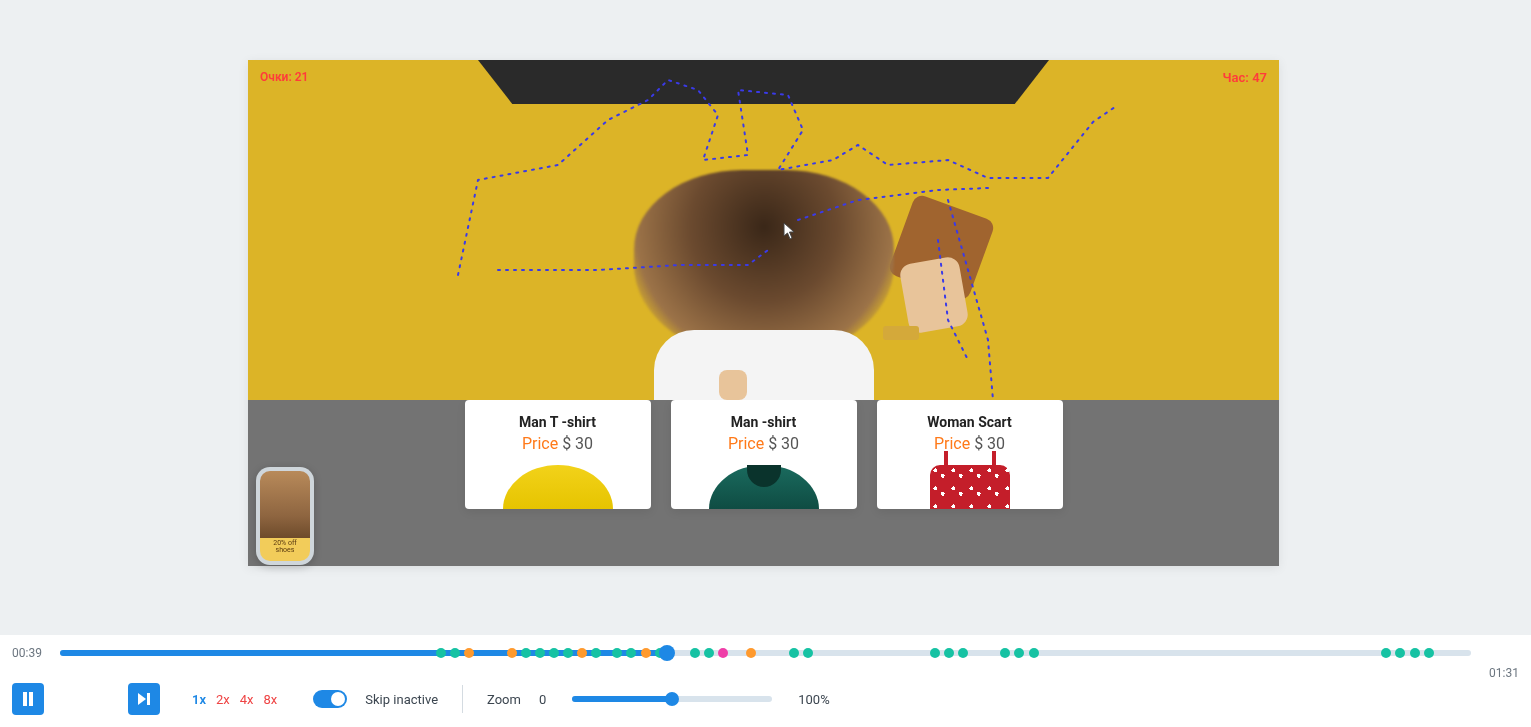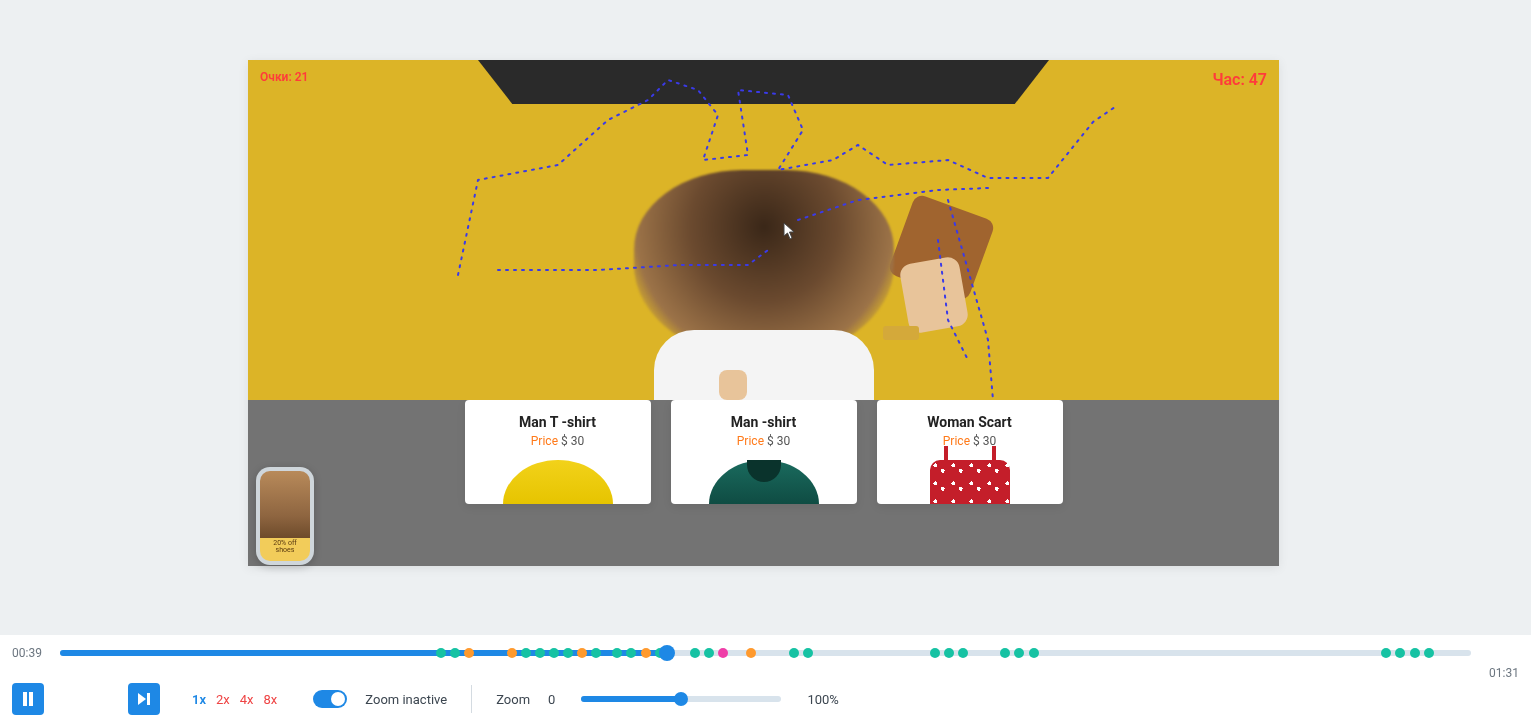--- a/index.html
+++ b/index.html
@@ -47,21 +47,21 @@
   left: 12px;
   color: #ff3b3b;
   font-size: 12px;
   font-weight: 600;
 }
 .hero-tag-right {
   position: absolute;
   top: 10px;
   right: 12px;
   color: #ff3b3b;
-  font-size: 16px;
+  font-size: 13px;
   font-weight: 600;
 }
 
 
 .hero-person {
   position: absolute;
   bottom: 0;
   left: 50%;
   transform: translateX(-50%);
   width: 380px;
@@ -164,21 +164,21 @@
   padding: 14px 10px 0;
   text-align: center;
   overflow: hidden;
 }
 .product-title {
   font-size: 14px;
   font-weight: 700;
   color: #222;
 }
 .price-line {
-  font-size: 12px;
+  font-size: 16px;
   margin-top: 4px;
 }
 .price-label { color: #ff7a1a; }
 .price-value { color: #555; }
 .product-img {
   margin-top: 12px;
   height: 44px;
   display: flex;
   justify-content: center;
 }
@@ -505,21 +505,21 @@
     <div class="speed-group">
       <span class="speed-opt active">1x</span>
       <span class="speed-opt">2x</span>
       <span class="speed-opt">4x</span>
       <span class="speed-opt">8x</span>
     </div>
 
     <div class="toggle">
       <div class="toggle-knob"></div>
     </div>
-    <span>Zoom inactive</span>
+    <span>Skip inactive</span>
 
     <div class="divider"></div>
 
     <span>Zoom</span>
     <span>0</span>
     <div class="zoom-slider">
       <div class="zoom-fill"></div>
       <div class="zoom-head"></div>
     </div>
     <span>100%</span>

